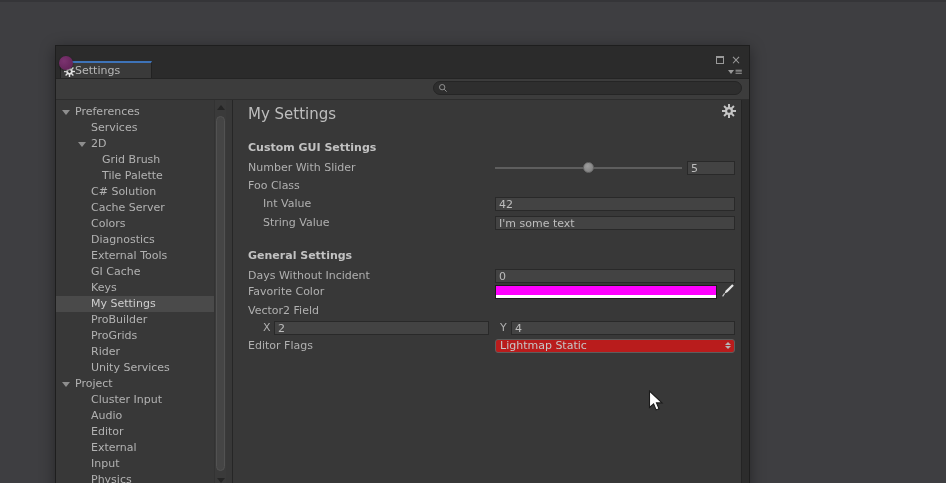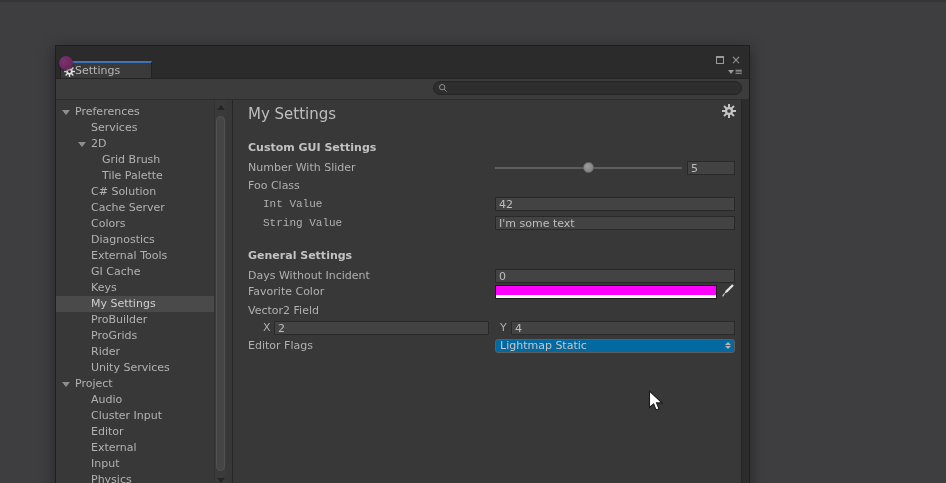--- a/index.html
+++ b/index.html
@@ -59,39 +59,39 @@
   .sb-down{bottom:3px;border-top:5px solid #252525;}
   .sb-thumb{position:absolute;left:1px;top:16px;width:9px;height:355px;background:#454545;border:1px solid #525252;border-radius:5px;box-sizing:border-box;}
   .sep{width:6px;background:#383838;border-right:1px solid #262626;}
   
   .content{position:relative;flex:1;background:#383838;}
   .frame-edge{width:7px;background:#2c2c2c;border-left:1px solid #242424;}
   .page-title{position:absolute;left:15px;top:5px;font-size:15px;color:#bdbdbd;}
   .hdr-gear{position:absolute;left:489px;top:4px;}
   .sect{position:absolute;left:15px;font-size:11px;font-weight:bold;color:#c2c2c2;}
   .flabel{position:absolute;font-size:11px;color:#b0b0b0;height:14px;line-height:14px;left:15px;}
-  .flabel.indent{left:30px;font-family:Liberation Mono, monospace;}
+  .flabel.indent{left:30px;}
   .fld{
     position:absolute;height:14px;background:#434343;border:1px solid #292929;box-sizing:border-box;
     color:#bdbdbd;font-size:11px;line-height:12px;padding:0 3px;outline:none;
     font-family:"DejaVu Sans","Liberation Sans",sans-serif;
   }
   .fcol{left:262px;width:240px;}
   
   .slider-track{position:absolute;left:262px;top:67px;width:187px;height:2px;background:#5e5e5e;}
   .slider-thumb{position:absolute;left:350px;top:62px;width:11px;height:11px;border-radius:50%;
     background:radial-gradient(circle at 40% 35%, #9e9e9e, #787878);border:1px solid #686868;box-sizing:border-box;}
   
   .swatch{position:absolute;left:262px;top:185px;width:222px;height:14px;border:1px solid #1c1c1c;box-sizing:border-box;background:#ff00ff;}
   .swatch .alpha{position:absolute;left:0;right:0;bottom:0;height:3px;background:#ffffff;}
   .eyedropper{position:absolute;left:487px;top:183px;}
   
   .dropdown{
     position:absolute;left:262px;top:239px;width:240px;height:14px;border-radius:3px;
-    background:#0369a1;border:1px solid #5d5d5d;box-sizing:border-box;
+    background:#b91c1c;border:1px solid #5d5d5d;box-sizing:border-box;
     color:#c6c6c6;font-size:11px;line-height:12px;padding-left:4px;
   }
   .pop-arrows{position:absolute;right:3px;top:2px;display:flex;flex-direction:column;gap:1px;}
   .pop-arrows i{display:block;width:0;height:0;border-left:3px solid transparent;border-right:3px solid transparent;}
   .pop-arrows .up{border-bottom:3px solid #b5b5b5;}
   .pop-arrows .down{border-top:3px solid #b5b5b5;}
   .vlabel{position:absolute;font-size:11px;color:#b0b0b0;height:14px;line-height:14px;}
   .cursor{position:absolute;left:648px;top:388px;z-index:9;}
 </style>
 </head>
@@ -192,24 +192,24 @@
           <span class="lbl">Rider</span>
         </div>
       <div class="trow ind1">
           <span class="lbl">Unity Services</span>
         </div>
       <div class="trow ind0">
           <span class="caret"></span>
           <span class="lbl">Project</span>
         </div>
       <div class="trow ind1">
+          <span class="lbl">Cluster Input</span>
+        </div>
+      <div class="trow ind1">
           <span class="lbl">Audio</span>
-        </div>
-      <div class="trow ind1">
-          <span class="lbl">Cluster Input</span>
         </div>
       <div class="trow ind1">
           <span class="lbl">Editor</span>
         </div>
       <div class="trow ind1">
           <span class="lbl">External</span>
         </div>
       <div class="trow ind1">
           <span class="lbl">Input</span>
         </div>

